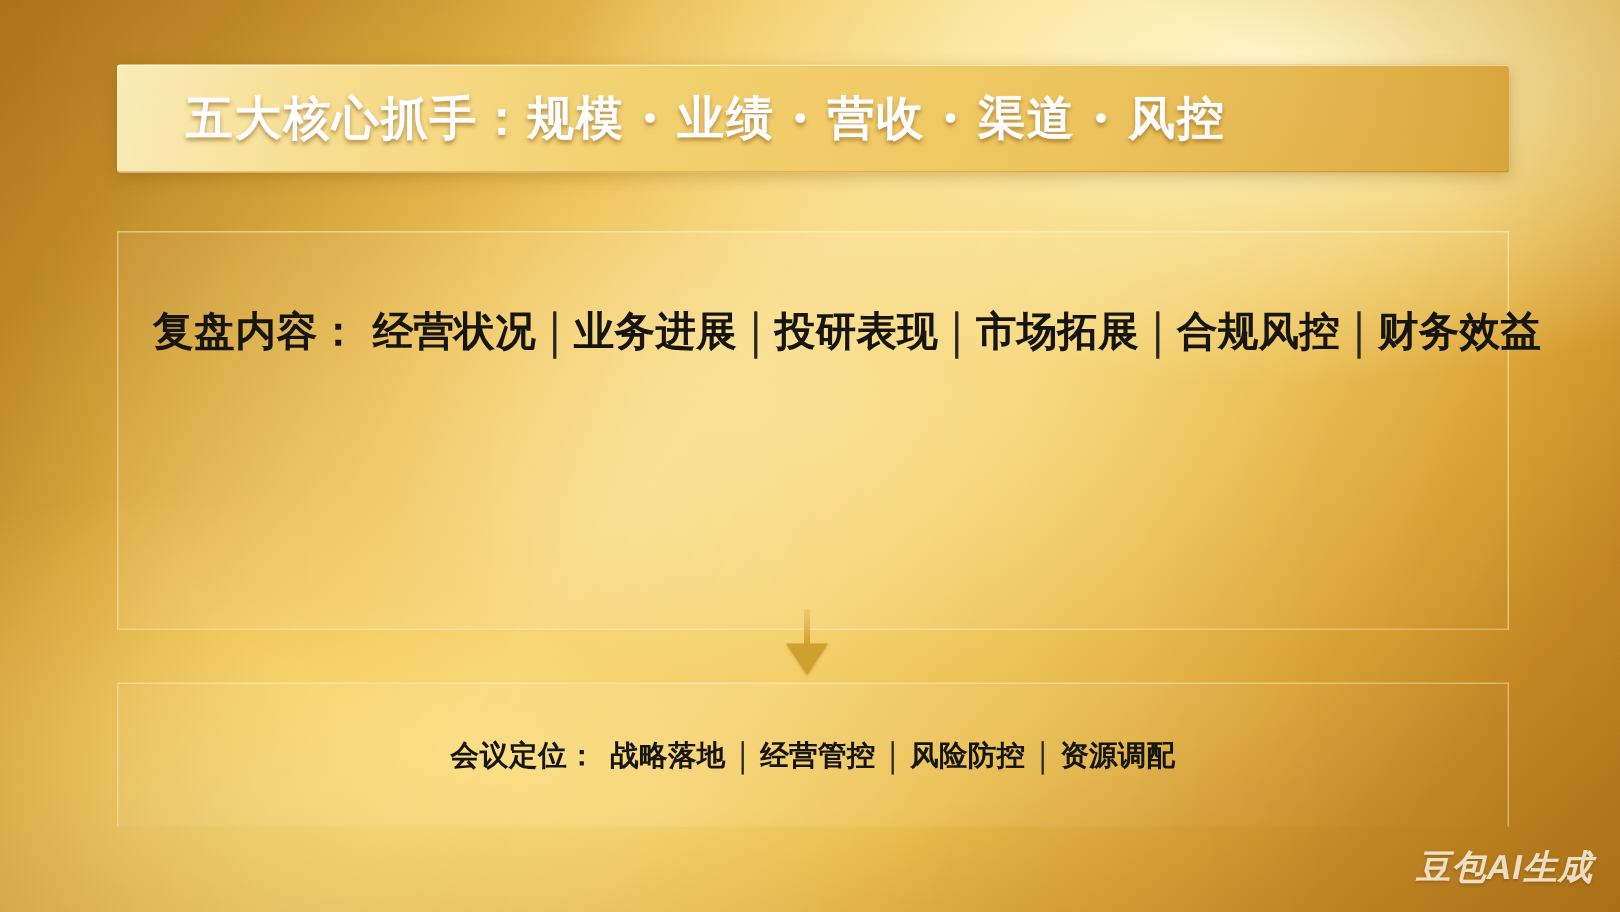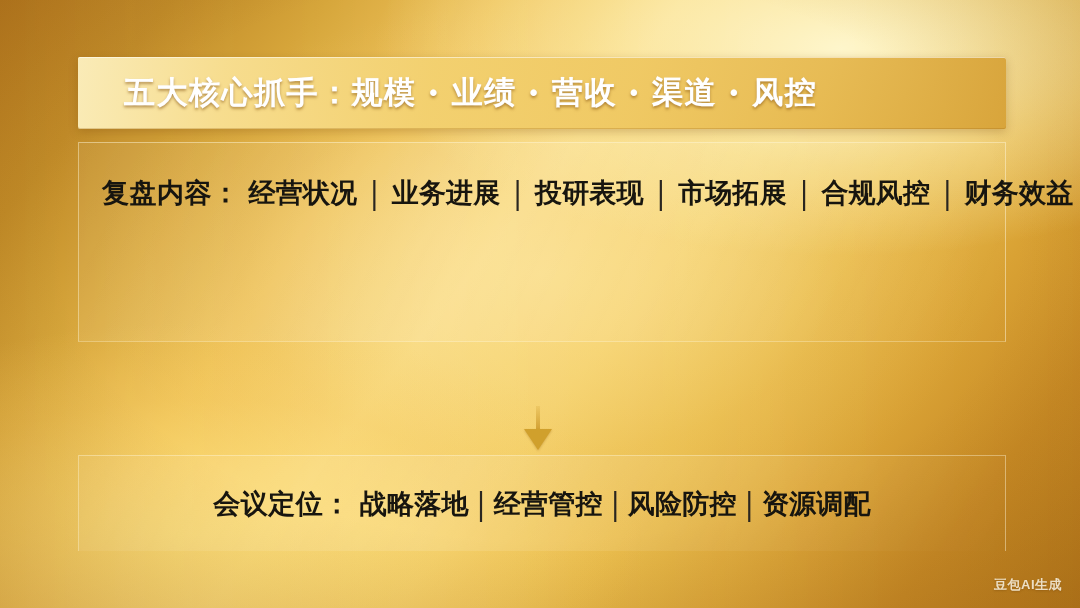--- a/index.html
+++ b/index.html
@@ -53,21 +53,21 @@
     inset: 0;
     pointer-events: none;
     background:
       radial-gradient(ellipse 85% 90% at 50% 42%, rgba(0,0,0,0) 52%, rgba(120,66,8,0.30) 100%);
   }
 
   
   .header-bar {
     position: absolute;
     left: 78px;
-    top: 57px;
+    top: 43px;
     width: 928px;
     height: 72px;
     box-sizing: border-box;
     display: flex;
     align-items: center;
     padding-left: 46px;
     border-radius: 2px;
     background:
       linear-gradient(100deg,
         rgba(255,244,196,0.92) 0%,
@@ -94,32 +94,31 @@
   .header-title .dot {
     padding: 0 13px;
     font-size: 22px;
     vertical-align: 3px;
   }
 
   
   .panel-upper {
     position: absolute;
     left: 78px;
-    top: 142px;
+    top: 154px;
     width: 928px;
-    height: 200px;
+    height: 266px;
     box-sizing: border-box;
     border: 1px solid rgba(255,248,220,0.45);
     border-bottom-color: rgba(255,248,220,0.30);
     background: linear-gradient(115deg,
       rgba(255,255,255,0.055) 0%,
       rgba(255,255,255,0.115) 38%,
       rgba(255,255,255,0.055) 72%,
       rgba(255,255,255,0.00) 100%);
-    font-family: Liberation Mono, monospace;
   }
   .panel-row {
     position: relative;
     height: 50%;
     display: flex;
     align-items: center;
     padding-left: 23px;
     box-sizing: border-box;
   }
   .panel-row.second {
@@ -194,34 +193,35 @@
     justify-content: center;
     border: 1px solid rgba(255,248,220,0.40);
     border-bottom: none;
     background: linear-gradient(120deg,
       rgba(255,255,255,0.05) 0%,
       rgba(255,255,255,0.12) 40%,
       rgba(255,255,255,0.05) 75%,
       rgba(255,255,255,0.00) 100%);
   }
   .panel-lower .row-text {
-    font-size: 27px;
+    font-size: 19px;
   }
 
   
   .watermark {
     position: absolute;
     right: 18px;
     bottom: 14px;
     color: rgba(255,252,240,0.80);
-    font-size: 13px;
+    font-size: 23px;
     font-weight: bold;
     letter-spacing: 0.5px;
     text-shadow: 0 1px 2px rgba(120,70,10,0.45);
     white-space: nowrap;
+    font-style: italic;
   }
 </style>
 </head>
 <body>
 
 <div id="stage">
 
   <div id="sheen"></div>
   <div id="vignette"></div>
 

